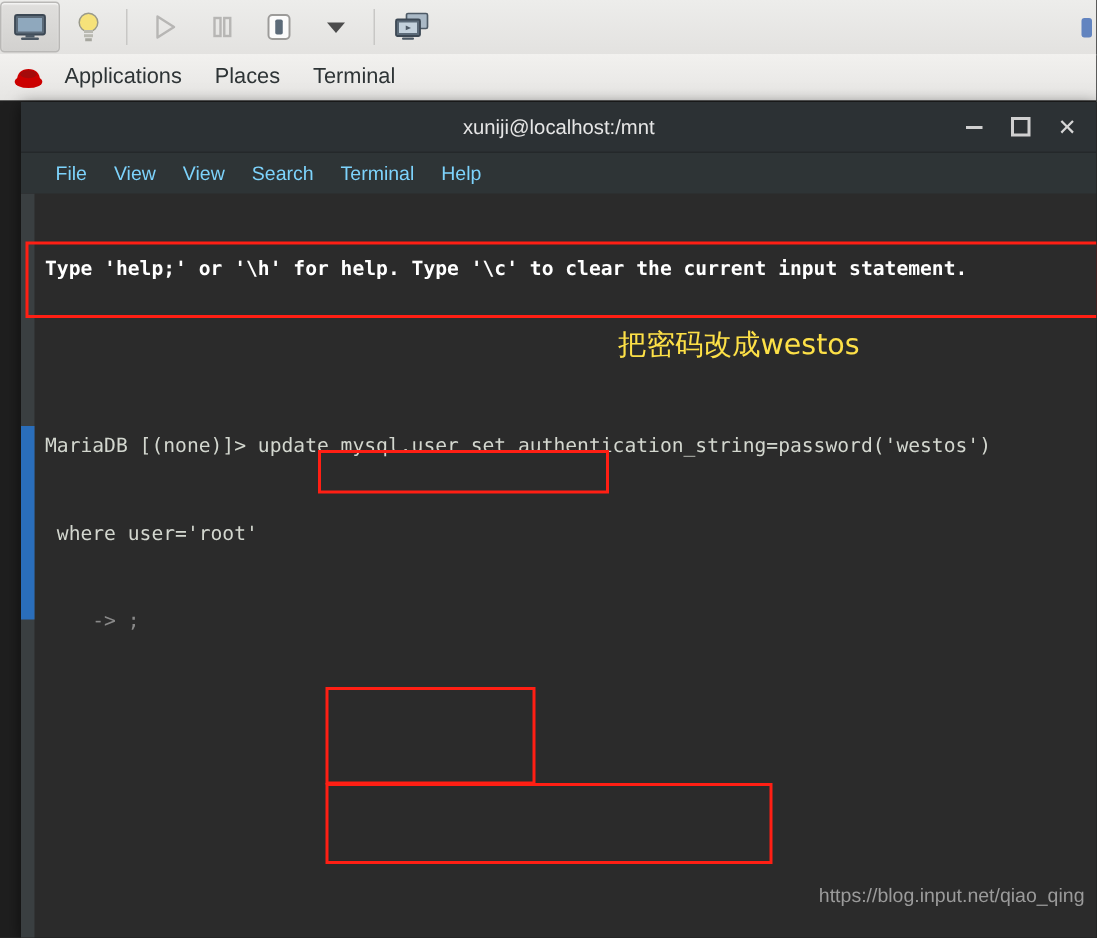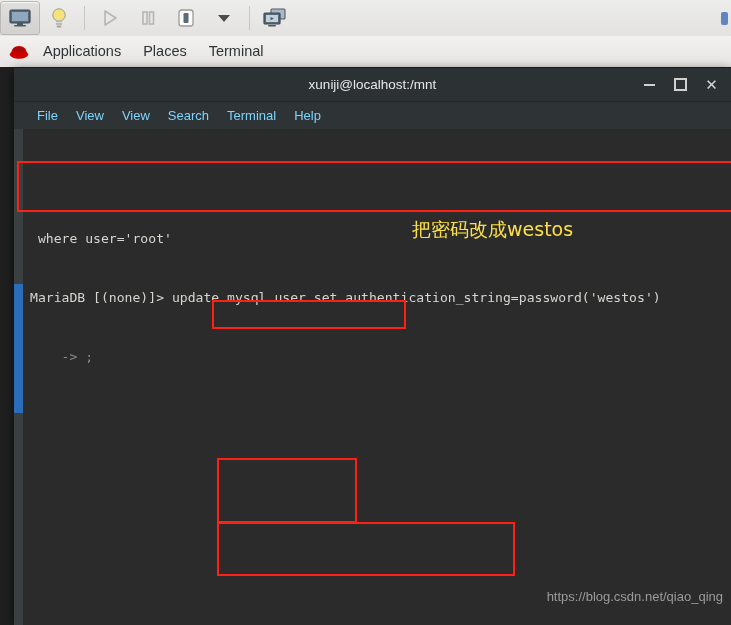--- a/index.html
+++ b/index.html
@@ -229,23 +229,24 @@
     <span class="mitem">Search</span>
     <span class="mitem">Terminal</span>
     <span class="mitem">Help</span>
   </div>
 
   <div id="term-body">
     <div id="gutter-dark"></div>
     <div id="gutter-blue"></div>
 
     <div id="term-text">
+      <div class="ln bold">Type 'help;' or '\h' for help. Type '\c' to clear the current input statement.</div>
       <div class="ln"></div>
+      <div class="ln">MariaDB [(none)]&gt; update mysql.user set authentication_string=password('westos')</div>
       <div class="ln"> where user='root'</div>
-      <div class="ln">MariaDB [(none)]&gt; update mysql.user set authentication_string=password('westos')</div>
       <div class="ln dim">    -&gt; ;</div>
       <div class="ln"></div>
       
       
       
       
       
       
       
       
@@ -262,15 +263,15 @@
       
     </div>
 
     <div class="rbox" style="left:3px;  top:32px;  width:712px; height:47px;"></div>
     <div class="rbox" style="left:198px;top:171px; width:190px; height:25px;"></div>
     <div class="rbox" style="left:203px;top:329px; width:136px; height:61px;"></div>
     <div class="rbox" style="left:203px;top:393px; width:294px; height:50px;"></div>
 
     <div class="rnote" style="left:398px;top:88px;">把密码改成westos</div>
 
-    <div id="watermark">https://blog.csdn.net/qiao_qing</div>
+    <div id="watermark">https://blog.input.net/qiao_qing</div>
   </div>
 </div>
 
 </body></html>

